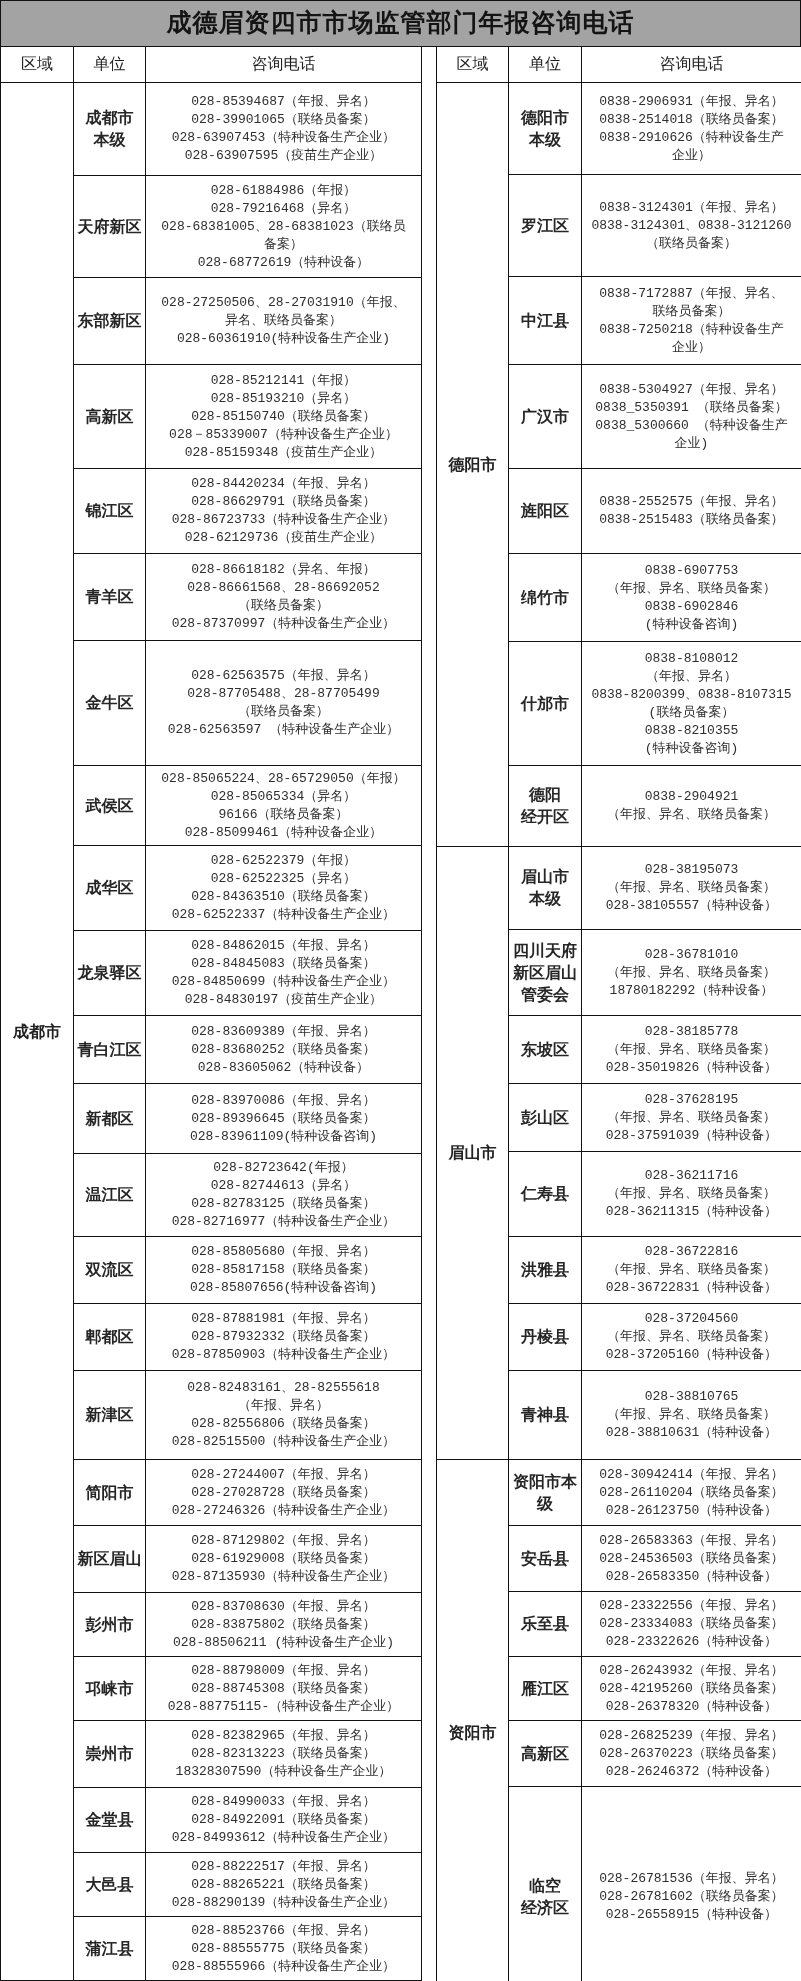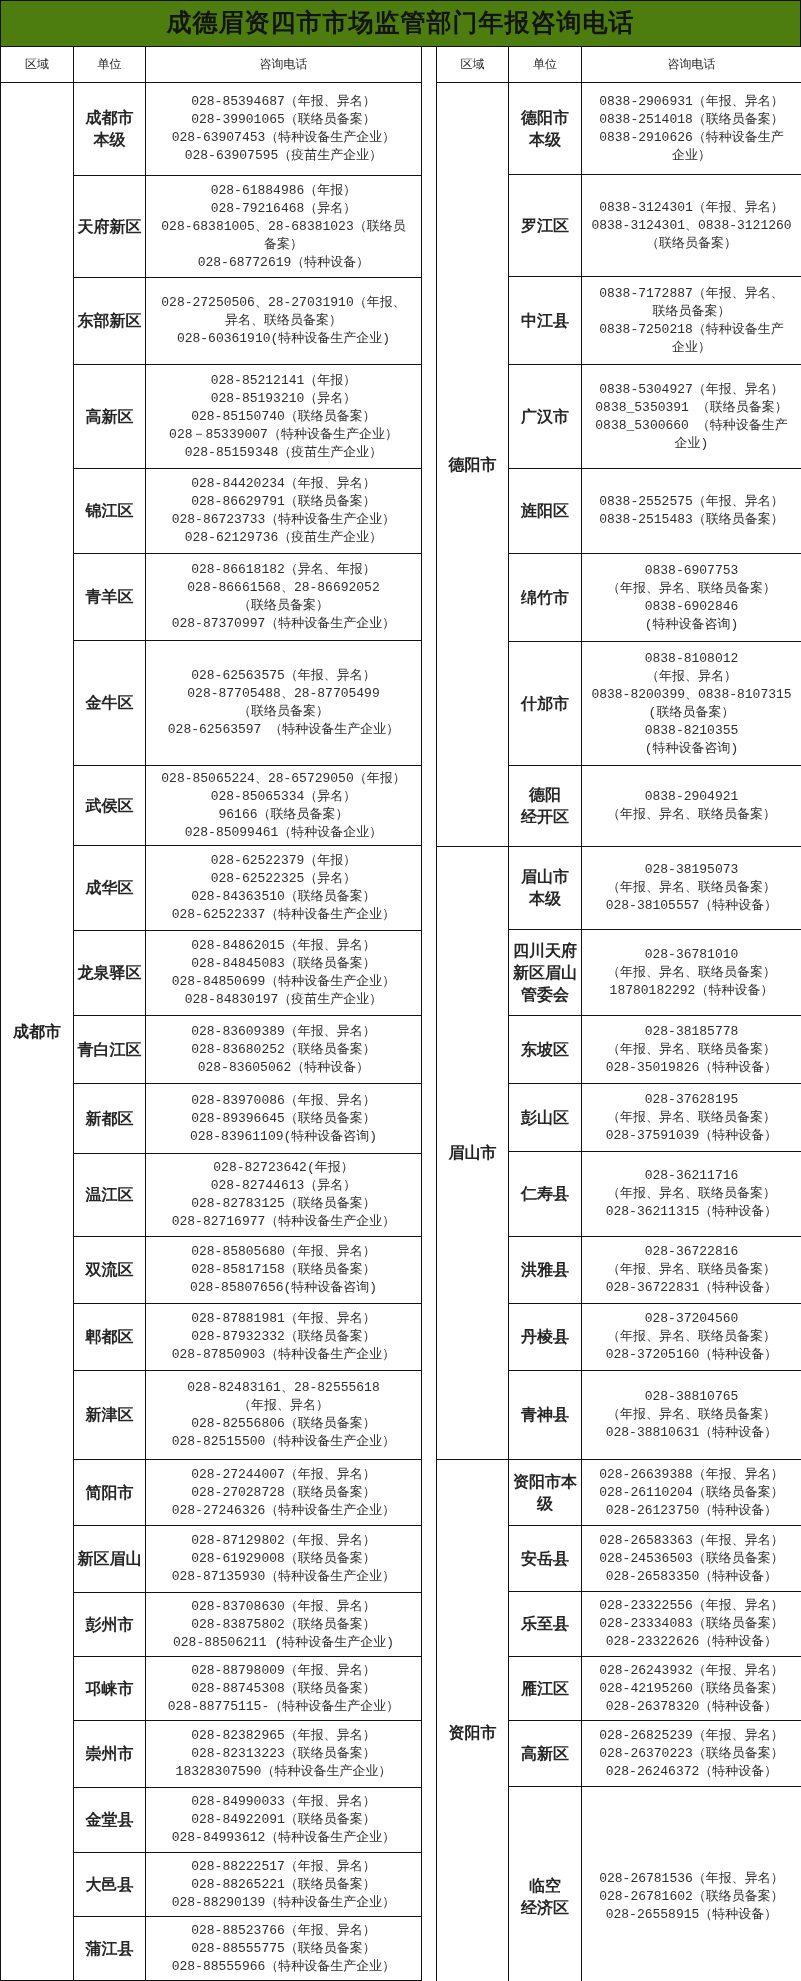--- a/index.html
+++ b/index.html
@@ -1,34 +1,34 @@
 <!DOCTYPE html>
 <html><head>
 <meta charset="utf-8">
 <style>
   html, body { margin: 0; padding: 0; background: #ffffff; }
   body { width: 801px; height: 1981px; position: relative; overflow: hidden; }
   .page { position: absolute; left: 0; top: 0; width: 801px; height: 1981px; background: #fff; }
   .title-bar {
     position: absolute; left: 0; top: 0; width: 801px; height: 47px; box-sizing: border-box;
-    background: #4d7c0f; border: 1px solid #111; text-align: center;
+    background: #a3a3a3; border: 1px solid #111; text-align: center;
     font-family: "DejaVu Sans", "Liberation Sans", sans-serif; font-weight: bold;
     font-size: 25px; line-height: 44px; color: #141414; letter-spacing: 1px;
   }
   table.tbl {
     position: absolute; top: 46px; border-collapse: collapse; table-layout: fixed;
     font-family: "Liberation Sans", "DejaVu Sans", sans-serif; color: #222;
   }
   table.tbl.left { left: 0; width: 421px; }
   table.tbl.right { left: 436px; width: 365px; }
   table.tbl td, table.tbl th {
     border: 1px solid #111; padding: 0 2px; text-align: center; vertical-align: middle; overflow: hidden;
   }
   table.tbl th {
-    font-weight: normal; font-size: 12px; height: 35px; color: #1e1e1e;
+    font-weight: normal; font-size: 16px; height: 35px; color: #1e1e1e;
   }
   .region { font-size: 16px; font-weight: 600; color: #222; white-space: pre-line; line-height: 22px; }
   .unit { font-size: 16px; font-weight: 600; color: #262626; white-space: pre-line; line-height: 22px; }
   .phones {
     font-family: "Liberation Mono", "DejaVu Sans Mono", monospace;
     font-size: 13px; line-height: 18px; color: #2e2e2e; white-space: pre;
   }
 </style>
 </head>
 <body>
@@ -330,21 +330,21 @@
       <td class="unit">青神县</td>
       <td class="phones">028-38810765
 （年报、异名、联络员备案）
 028-38810631（特种设备）</td>
     </tr>
 
     <tr style="height:66px">
       <td rowspan="6" class="region">资阳市</td>
       <td class="unit">资阳市本
 级</td>
-      <td class="phones">028-26639388（年报、异名）
+      <td class="phones">028-30942414（年报、异名）
 028-26110204（联络员备案）
 028-26123750（特种设备）</td>
     </tr>
     <tr style="height:66px">
       <td class="unit">安岳县</td>
       <td class="phones">028-26583363（年报、异名）
 028-24536503（联络员备案）
 028-26583350（特种设备）</td>
     </tr>
     <tr style="height:65px">

